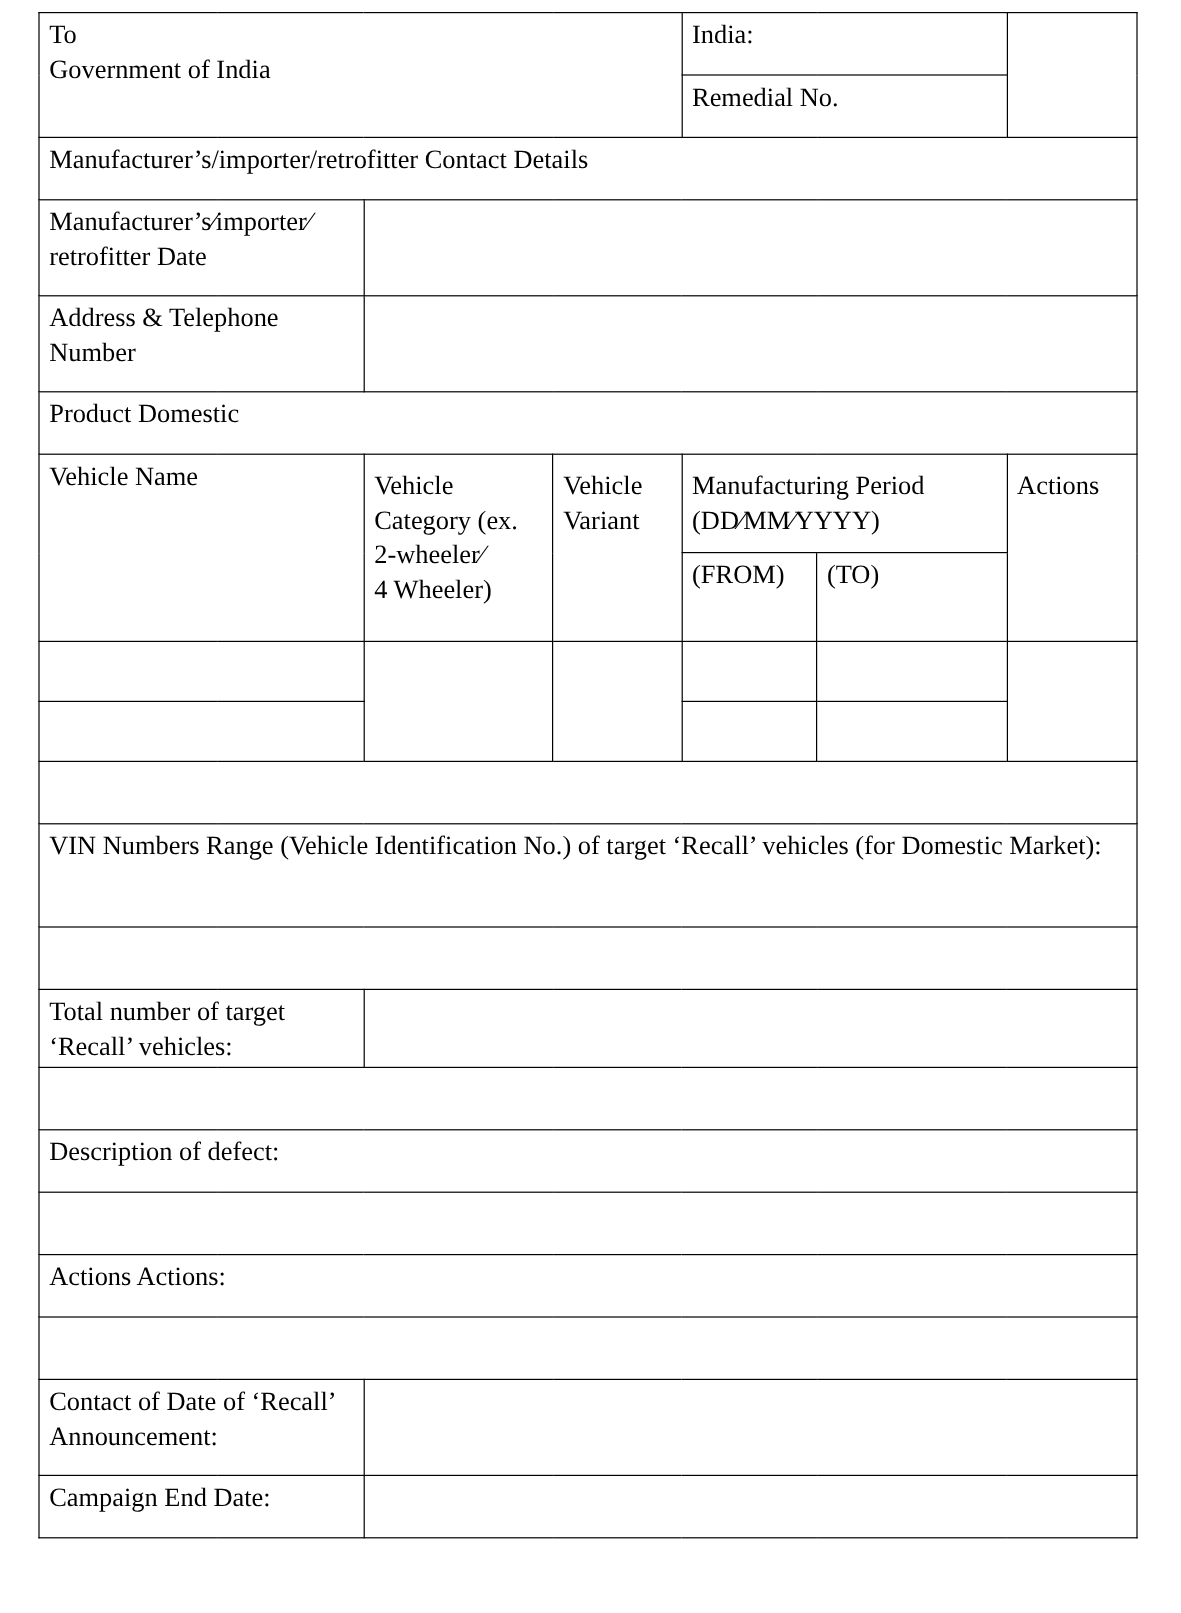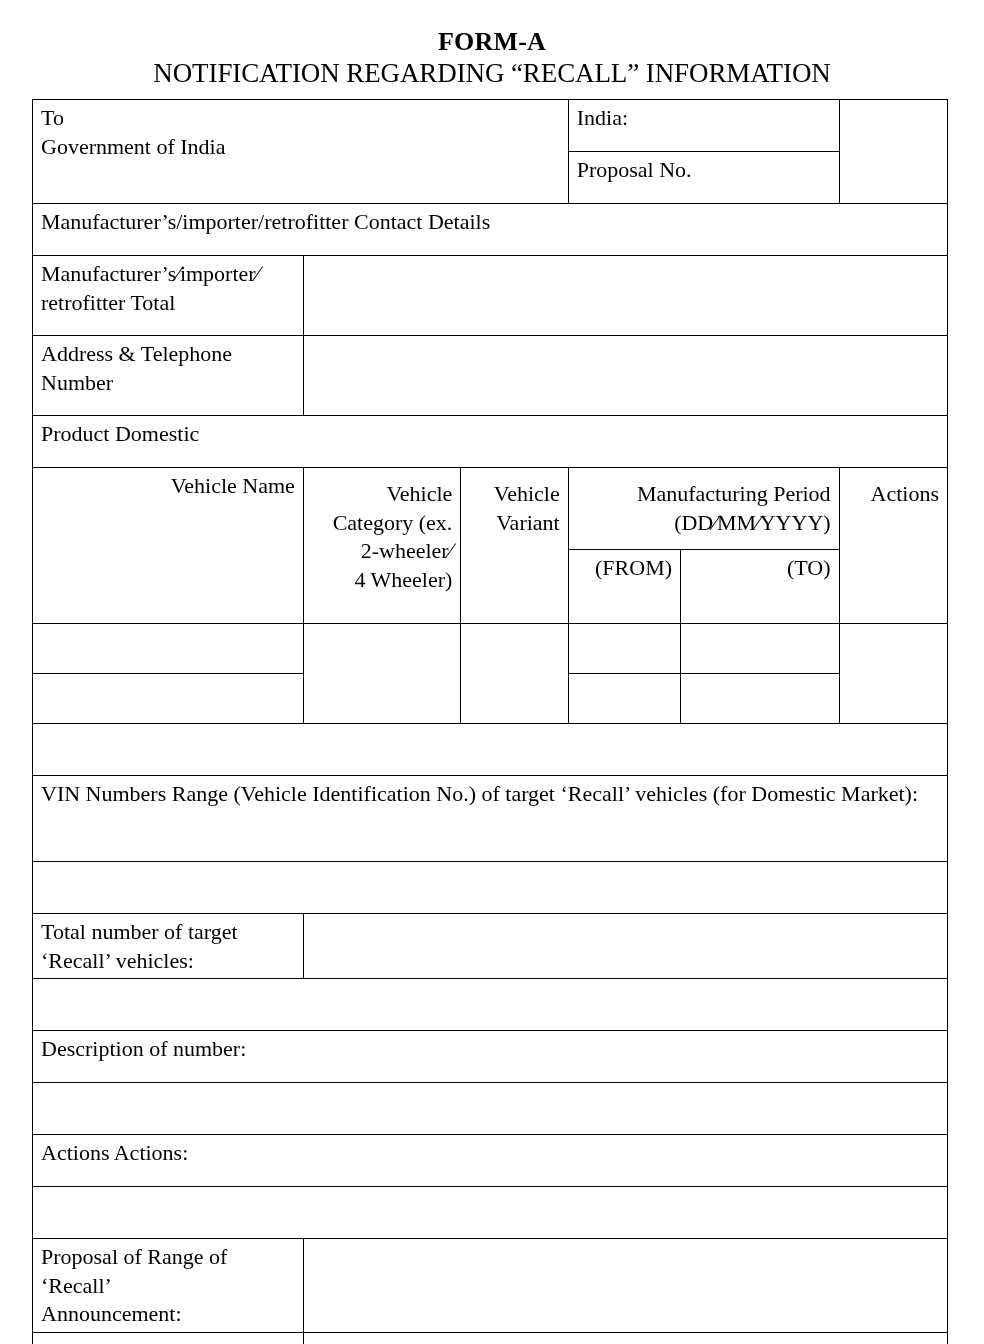--- a/index.html
+++ b/index.html
@@ -53,44 +53,40 @@
     font-size: 22px;
   }
   table.form td {
     border: 1px solid #000000;
     vertical-align: top;
     padding: 4px 8px 3px 8px;
     line-height: 1.30;
     font-weight: normal;
   }
   td.b { font-weight: bold; }
-  td.ctr { text-align: right; vertical-align: middle; }
+  td.ctr { text-align: left; vertical-align: middle; }
   td.mid { vertical-align: middle; }
   td.blank { padding: 0; }
 
   
   .h-to      { height: 88px; }
   .h-band    { height: 44px; }
   .h-two     { height: 72px; }
   .h-sub     { height: 66px; margin-left: 39px; }
   .h-row     { height: 42px; }
   .h-fill    { height: 44px; }
   .h-vin     { height: 78px; }
 
   .nowrapish { white-space: pre-line; }
 </style>
 </head>
 <body>
 
 <div class="page">
 
-  <div class="title-block">
-    <div class="doc-title">FORM-A</div>
-    <div class="doc-subtitle">NOTIFICATION REGARDING “RECALL” INFORMATION</div>
-  </div>
 
   <div class="form-wrap">
     <table class="form">
       <colgroup>
         <col style="width:148px">
         <col style="width:122px">
         <col style="width:157px">
         <col style="width:107px">
         <col style="width:112px">
         <col style="width:158px">
@@ -100,30 +96,30 @@
       <tbody>
           <tr>
         <td class="h-to" colspan="4" rowspan="2">
           <div>To</div>
           <div>Government of India</div>
         </td>
         <td colspan="2" style="height:44px">India:</td>
         <td rowspan="2" class="blank"></td>
       </tr>
       <tr>
-        <td colspan="2" style="height:44px">Proposal No.</td>
+        <td colspan="2" style="height:44px">Remedial No.</td>
       </tr>
 
       <tr>
         <td class="b h-band" colspan="7">Manufacturer’s/importer/retrofitter Contact Details</td>
       </tr>
 
       <tr>
         <td class="h-two nowrapish" colspan="2">Manufacturer’s∕importer∕
-retrofitter Total</td>
+retrofitter Date</td>
         <td colspan="5"></td>
       </tr>
 
       <tr>
         <td class="h-two nowrapish" colspan="2">Address &amp; Telephone
 Number</td>
         <td colspan="5"></td>
       </tr>
 
       <tr>
@@ -175,35 +171,35 @@
 
       <tr>
         <td class="h-band mid" colspan="2">Total number of target ‘Recall’ vehicles:</td>
         <td class="blank" colspan="5"></td>
       </tr>
       <tr>
         <td class="h-fill blank" colspan="7"></td>
       </tr>
 
       <tr>
-        <td class="b h-band" colspan="7">Description of number:</td>
+        <td class="b h-band" colspan="7">Description of defect:</td>
       </tr>
       <tr>
         <td class="h-fill blank" colspan="7"></td>
       </tr>
 
       <tr>
         <td class="b h-band" colspan="7">Actions Actions:</td>
       </tr>
       <tr>
         <td class="h-fill blank" colspan="7"></td>
       </tr>
 
       <tr>
-        <td class="h-two nowrapish" colspan="2">Proposal of Range of ‘Recall’
+        <td class="h-two nowrapish" colspan="2">Contact of Date of ‘Recall’
 Announcement:</td>
         <td class="blank" colspan="5"></td>
       </tr>
 
       <tr>
         <td class="h-band mid" colspan="2">Campaign End Date:</td>
         <td class="blank" colspan="5"></td>
       </tr>
 
     </tbody>

